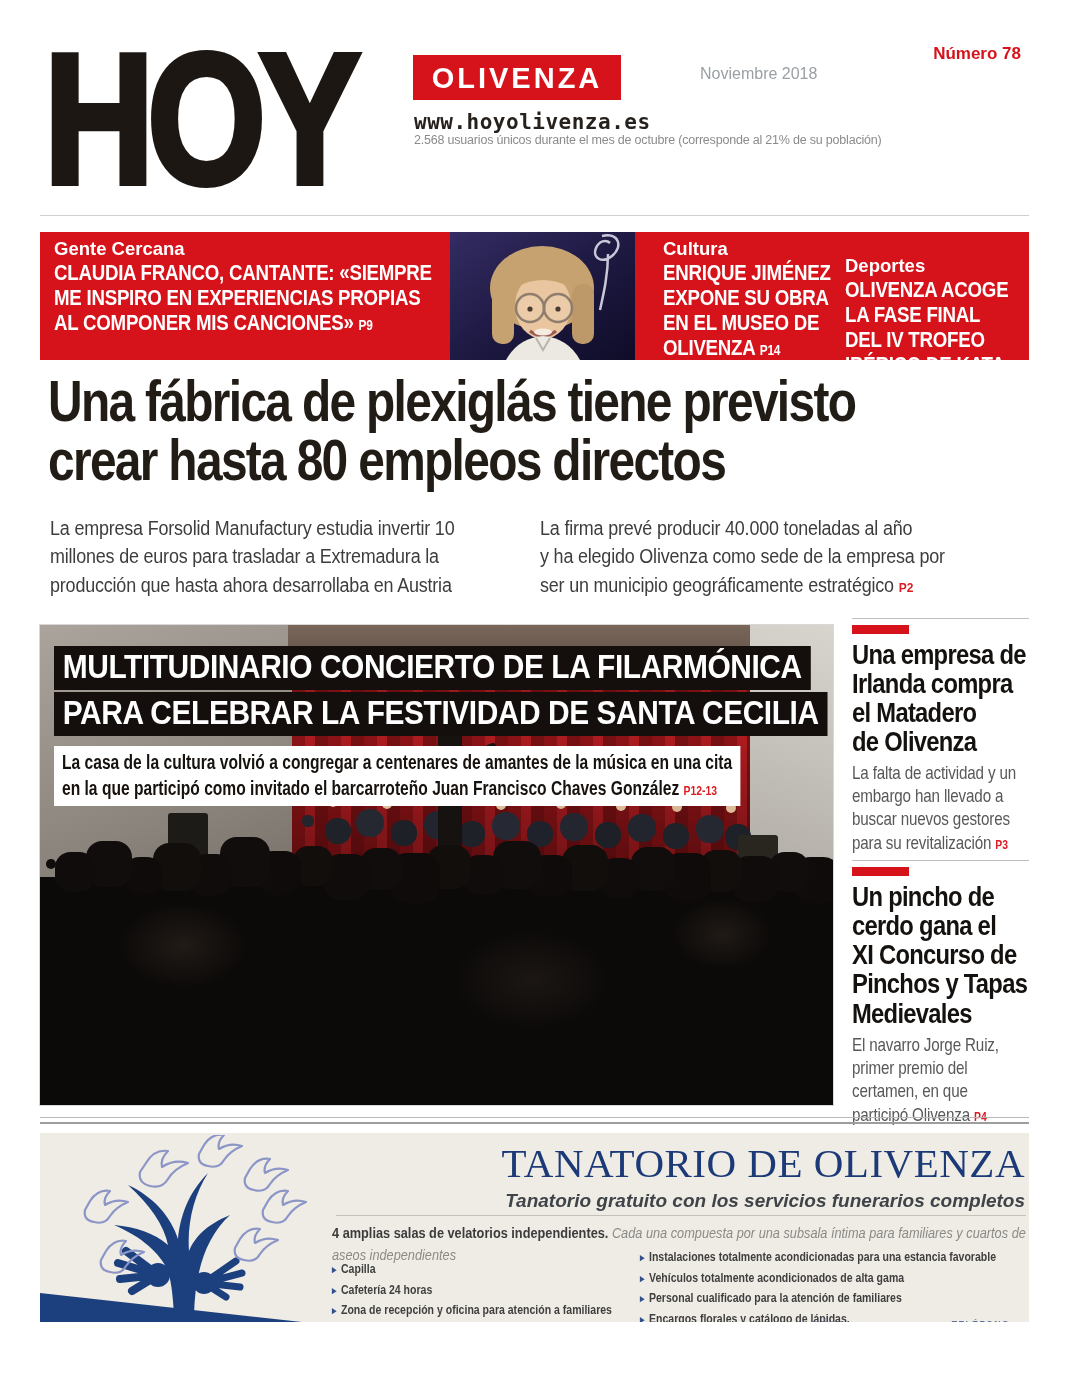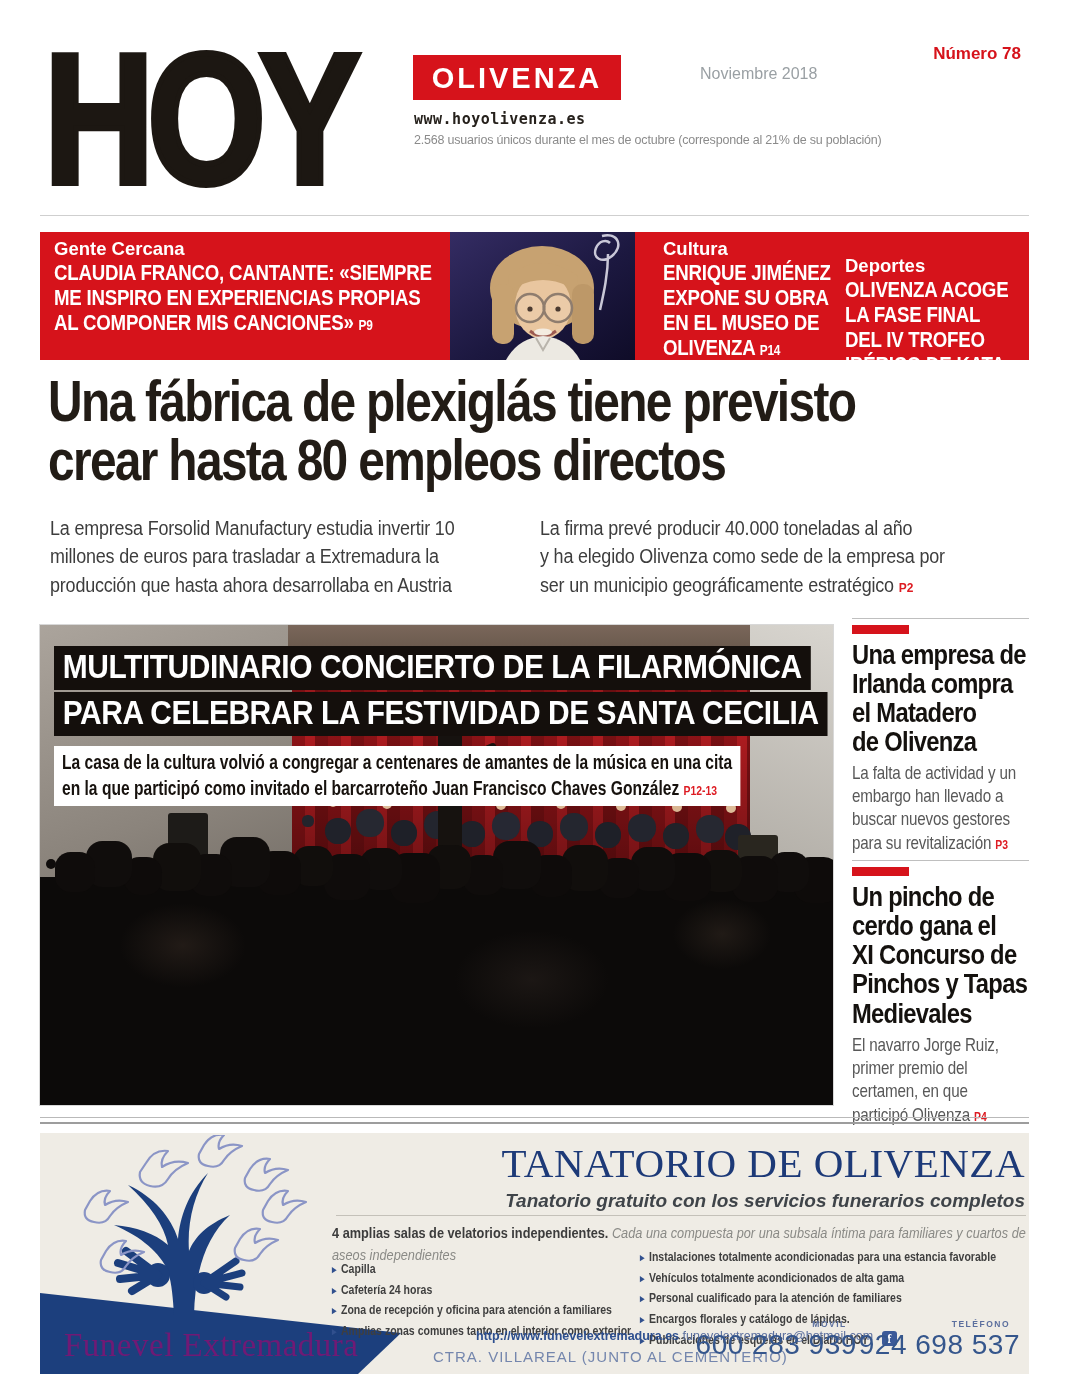--- a/index.html
+++ b/index.html
@@ -11,21 +11,21 @@
   .ml{white-space:pre-line;}
   .ref-red{color:#dd1b22;font-weight:bold;font-size:13px;letter-spacing:0;}
   .ref-white{color:#fff;font-weight:bold;font-size:14px;}
 
   
   .logo{left:44px;top:26px;font-size:186px;line-height:1;font-weight:bold;color:#1c1712;
         letter-spacing:-0.045em;-webkit-text-stroke:6px #1c1712;transform:scaleX(.82);transform-origin:0 0;}
   .edition-box{left:413px;top:55px;width:208px;height:45px;background:#d6131b;color:#fff;
         font-size:29px;font-weight:bold;letter-spacing:3px;text-align:center;line-height:46px;}
   .website{left:414px;top:110px;font-family:"DejaVu Sans Mono",monospace;font-weight:bold;
-        font-size:15px;color:#26211c;letter-spacing:.5px;}
+        font-size:21px;color:#26211c;letter-spacing:.5px;}
   .tagline{left:414px;top:133px;font-size:12.5px;color:#8b8b8b;letter-spacing:-0.2px;}
   .issue{left:700px;top:44px;width:321px;text-align:right;font-size:17px;font-weight:bold;color:#d6131b;}
   .date{left:700px;top:65px;width:321px;text-align:left;font-size:16px;color:#9aa0a4;}
   .rule-top{left:40px;top:215px;width:989px;height:1px;background:#cfcfcf;}
 
   
   .strip{left:40px;top:232px;width:989px;height:128px;background:#d6131b;color:#fff;}
   .kicker{font-size:18.5px;font-weight:bold;line-height:1.2;}
   .strip-h{font-weight:bold;font-size:22px;line-height:1.14;letter-spacing:-0.3px;}
   .strip-left{position:absolute;left:14px;top:6px;width:470px;}
@@ -95,21 +95,21 @@
   .sb-rule{left:852px;width:177px;height:1px;background:#bfbfbf;}
   .sb-bar{left:852px;width:57px;height:9px;background:#d6131b;}
   .sb-h{left:852px;width:205px;font-size:27px;font-weight:bold;color:#14110e;line-height:1.08;
         letter-spacing:-0.8px;transform:scaleX(.88);transform-origin:0 0;}
   .sb-b{left:852px;width:225px;font-size:19px;color:#585858;line-height:1.22;letter-spacing:-0.2px;
         transform:scaleX(.80);transform-origin:0 0;}
   .rule-a{left:40px;top:1117px;width:989px;height:1px;background:#b9b9b9;}
   .rule-b{left:40px;top:1122px;width:989px;height:2px;background:#9d9d9d;}
 
   
-  .ad{left:40px;top:1133px;width:989px;height:241px;background:#efece5;overflow:hidden;}
+  .ad{left:40px;top:1133px;width:989px;height:189px;background:#efece5;overflow:hidden;}
   .ad-title{position:absolute;left:430px;top:6px;width:555px;text-align:right;
         font-family:"Liberation Serif",serif;font-size:41px;color:#1d3a78;letter-spacing:.5px;}
   .ad-sub{position:absolute;left:430px;top:57px;width:555px;text-align:right;font-style:italic;
         font-weight:bold;font-size:19px;color:#3f4449;}
   .ad-hr{position:absolute;left:296px;top:82px;width:690px;height:1px;background:#c4c1b9;}
   .ad-intro{position:absolute;left:292px;top:89px;width:830px;font-size:15px;line-height:1.45;
         transform:scaleX(.85);transform-origin:0 0;}
   .ad-intro b{color:#3c3c3c;} .ad-intro i{color:#8a8a86;}
   .feat{font-size:13.5px;font-weight:bold;color:#3f3f3f;line-height:1.24;}
   .feat div{margin-bottom:4px;}

